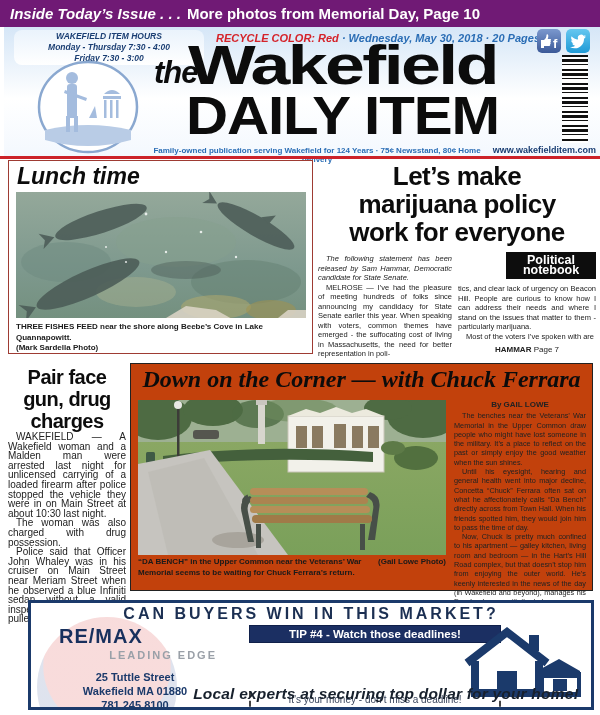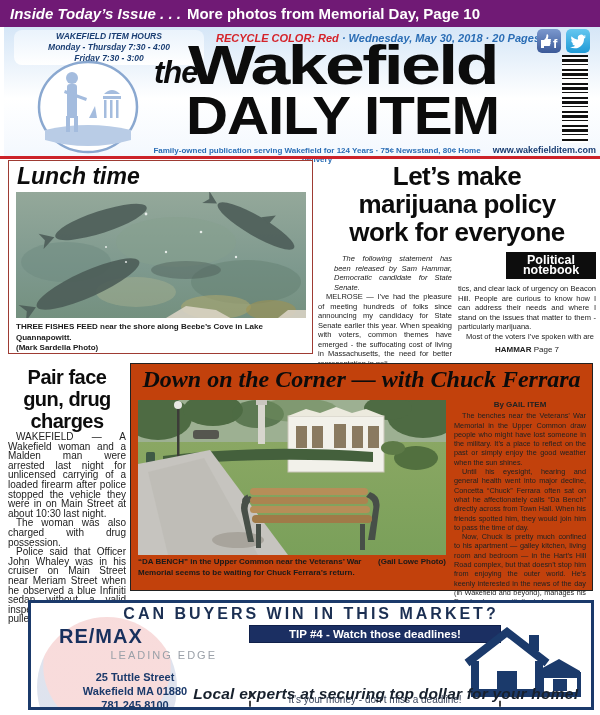--- a/index.html
+++ b/index.html
@@ -69,21 +69,21 @@
   .lunch-photo { position:absolute; left:7px; top:31px; width:290px; height:126px; display:block; }
   .lunch-caption {
     position:absolute; left:7px; top:161px; width:292px;
     font-size:8px; font-weight:bold; color:#1a1a1a; line-height:10.5px;
   }
   
   .mj { position:absolute; left:318px; top:162px; width:278px; height:196px; }
   .mj-headline { text-align:center; font-weight:bold; color:#0c0c0c; font-size:26px; line-height:28px; letter-spacing:-0.5px; }
   .mj-cols { position:absolute; left:0; top:90px; width:278px; }
   .mj-col1 { position:absolute; left:0; top:2px; width:134px; font-size:7.5px; line-height:9.5px; text-align:justify; color:#222; }
-  .mj-col1 .intro { font-style:italic;margin-left:16px; }
+  .mj-col1 .intro { font-style:italic; }
   .mj-col2 { position:absolute; left:140px; top:0; width:138px; font-size:7.5px; line-height:9.5px; text-align:justify; color:#222; }
   .notebook { background:#0d0d0d; color:#fff; text-align:center; font-weight:bold; font-size:12.5px; padding:4px 0; margin-bottom:5px;margin-left:48px; }
   .jumpline { text-align:center; font-size:8px; margin-top:4px; }
   .jumpline b { font-weight:bold; }
   p.body { text-indent:8px; }
   
   .police { position:absolute; left:8px; top:366px; width:118px; }
   .police-headline { text-align:center; font-weight:bold; font-size:20px; line-height:22px; color:#0c0c0c; letter-spacing:-0.5px; }
   .police-body { font-size:10px; line-height:9.6px; text-align:justify; color:#222; }
   .police .jumpline { margin-top:6px; }
@@ -113,21 +113,21 @@
   .ad-headline {
     position:absolute; left:0; top:2px; width:100%; text-align:center;
     color:#1b2f52; font-weight:bold; font-size:16px; letter-spacing:3px;
   }
   .balloon {
     position:absolute; left:6px; top:14px; width:140px; height:140px; border-radius:50%;
     background:radial-gradient(circle at 50% 35%, rgba(216,60,58,0.18) 0 55%, rgba(38,68,140,0.15) 56% 100%);
   }
   .remax { position:absolute; left:14px; top:22px; width:180px; text-align:center; }
   .remax-name { color:#18305d; font-weight:900; font-size:20px; letter-spacing:1px; text-align:left; padding-left:14px; }
-  .remax-sub { color:#9aa0a8; font-size:11px; letter-spacing:2px; font-weight:normal; margin-top:1px; text-align:right; padding-right:8px;margin-left:24px; }
+  .remax-sub { color:#9aa0a8; font-size:11px; letter-spacing:2px; font-weight:bold; margin-top:1px; text-align:right; padding-right:8px;margin-left:24px; }
   .remax-addr { margin-top:9px; color:#1b3a6b; font-weight:bold; font-size:11px; line-height:14px; }
   .tipbox { position:absolute; left:218px; top:22px; width:252px; }
   .tip-header { background:#1b2f62; color:#fff; text-align:center; font-weight:bold; font-size:11.5px; padding:2px 0; border:1px solid #10204a; }
   .tip-body { border-left:2px dashed #444; border-right:2px dashed #444; border-bottom:2px dashed #444; padding:3px 4px 4px; text-align:center; color:#39455c; font-size:10px; line-height:12.5px;margin-top:48px; }
   .tip-body .t { margin-bottom:2px; }
   .ad-tagline {
     position:absolute; left:150px; bottom:4px; width:410px; text-align:center;
     font-style:italic; font-weight:bold; font-size:15.5px; color:#17202c; letter-spacing:0.2px;
   }
   .house-icon { position:absolute; right:10px; top:20px; width:122px; height:74px; display:block; }
@@ -337,21 +337,21 @@
         <rect x="118" y="124" width="5" height="24" fill="#474f48"></rect>
         <rect x="222" y="124" width="5" height="26" fill="#474f48"></rect>
         <path d="M110 96 q-6 2 -4 10" stroke="#474f48" stroke-width="3" fill="none"></path>
       </g>
     </svg>
     <div class="corner-caption">
       <span class="credit">(Gail Lowe Photo)</span>
       <span>“DA BENCH”</span><span> in the Upper Common near the Veterans’ War Memorial seems to be waiting for Chuck Ferrara’s return.</span>
     </div>
     <div class="corner-col">
-      <div class="corner-byline">By GAIL ITEM</div>
+      <div class="corner-byline">By GAIL LOWE</div>
       <p class="body">The benches near the Veterans’ War Memorial in the Upper Common draw people who might have lost someone in the military. It’s a place to reflect on the past or simply enjoy the good weather when the sun shines.</p>
       <p class="body">Until his eyesight, hearing and general health went into major decline, Concetta “Chuck” Ferrara often sat on what he affectionately calls “Da Bench” directly across from Town Hall. When his friends spotted him, they would join him to pass the time of day.</p>
       <p class="body">Now, Chuck is pretty much confined to his apartment — galley kitchen, living room and bedroom — in the Hart’s Hill Road complex, but that doesn’t stop him from enjoying the outer world. He’s keenly interested in the news of the day (in Wakefield and beyond), manages his Facebook page with the help</p>
       <div class="jumpline"><b>FERRARA</b><span> Page 9</span></div>
     </div>
   </div>
 
   <div class="ad">
     <div class="balloon"></div>
     <div class="ad-headline">CAN BUYERS WIN IN THIS MARKET?</div>

